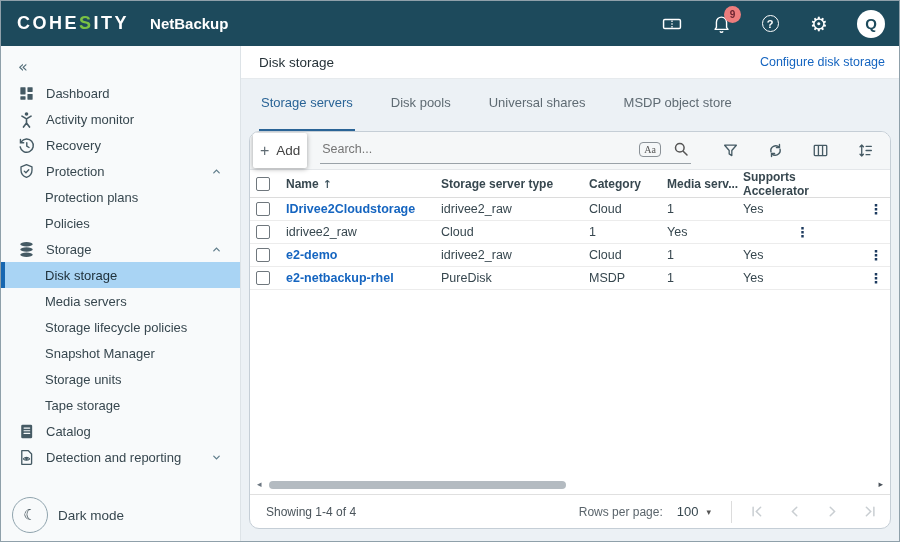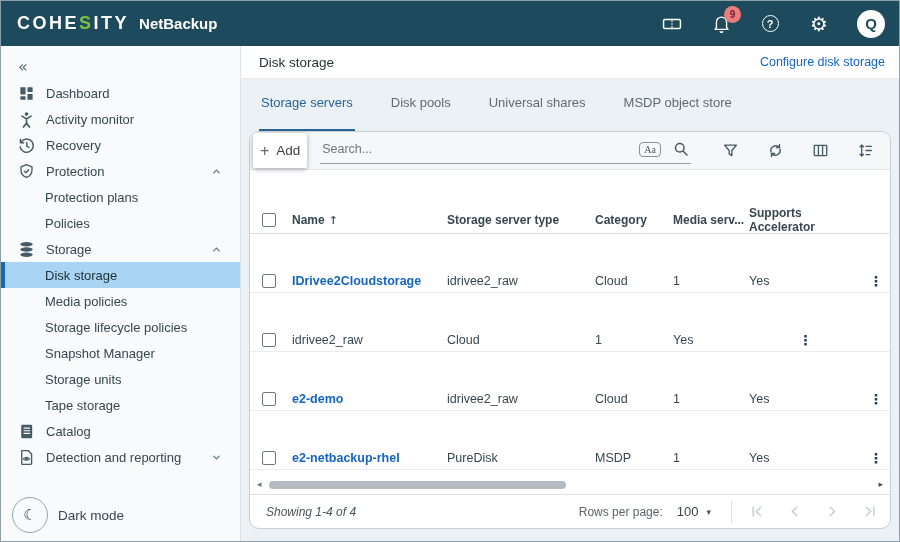--- a/index.html
+++ b/index.html
@@ -7,21 +7,21 @@
   .app {
     width:900px; height:542px; position:relative; overflow:hidden;
     font-family:"Liberation Sans", sans-serif;
     border:1px solid #8fa0aa; background:#ecf1f5;
     display:flex; flex-direction:column;
   }
   .glyph { font-family:"DejaVu Sans", sans-serif; }
 
   
   .topbar { height:45px; flex:0 0 45px; background:#1d4a5c; display:flex; align-items:center; padding:0 14px 0 16px; }
-  .brand { display:flex; align-items:baseline; gap:10px; }
+  .brand { display:flex; align-items:baseline; gap:21px; }
   .brand-cohesity { color:#fff; font-size:18px; font-weight:700; letter-spacing:2.5px; }
   .brand-cohesity .s-green { color:#7ac143; }
   .brand-product { color:#fff; font-size:15px; font-weight:700; }
   .top-icons { margin-left:auto; display:flex; align-items:center; gap:27px; }
   .top-icon { width:22px; height:22px; display:flex; align-items:center; justify-content:center; color:#fff; cursor:pointer; position:relative; }
   .badge { position:absolute; top:-7px; right:-9px; width:17px; height:17px; border-radius:50%; background:#ed7d7d; color:#6b2430; font-size:10px; font-weight:700; display:flex; align-items:center; justify-content:center; }
   .help-circle { width:17px; height:17px; border:1.5px solid #fff; border-radius:50%; font-size:11px; font-weight:700; color:#fff; display:flex; align-items:center; justify-content:center; }
   .gear-glyph { font-size:20px; line-height:1; }
   .avatar { width:28px; height:28px; border-radius:50%; background:#fff; color:#1d4a5c; font-size:15px; font-weight:700; display:flex; align-items:center; justify-content:center; cursor:pointer; }
 
@@ -59,41 +59,41 @@
   .add-plus { font-size:16px; color:#5f6b73; line-height:1; }
   .search-wrap { display:flex; align-items:center; margin-left:13px; width:422px; border-bottom:1px solid #9aa2a8; height:27px; padding-bottom:2px; }
   .search-input { flex:1; border:none; outline:none; background:transparent; font-size:12.5px; color:#424242; font-family:"Liberation Sans", sans-serif; }
   .search-input::placeholder { color:#757575; }
   .aa-box { border:1px solid #8a9197; border-radius:4px; font-size:10px; color:#555; padding:1px 4px; cursor:pointer;font-family:Liberation Serif, serif; }
   .search-mag { margin-left:12px; margin-right:2px; color:#555; display:flex; cursor:pointer; }
   .tool-icons { display:flex; gap:27px; margin-left:30px; }
   .tool-icon { width:18px; height:18px; color:#455a64; display:flex; align-items:center; justify-content:center; cursor:pointer; }
 
   
-  .grid-row { display:grid; grid-template-columns:30px 155px 148px 78px 76px 1fr 28px; align-items:center; padding-left:12px;margin-top:36px; }
+  .grid-row { display:grid; grid-template-columns:30px 155px 148px 78px 76px 1fr 28px; align-items:center; padding-left:6px; }
   .thead { height:28px; flex:0 0 28px; border-bottom:1px solid #dcdcdc; font-size:12px; font-weight:700; color:#37474f; }
   .th { display:flex; align-items:center; gap:4px; }
   .sort-arrow { font-size:11px; color:#455a64; }
   .trow { height:23px; flex:0 0 23px; border-bottom:1px solid #ececec; font-size:12.5px; color:#37474f; }
   .cbox { width:14px; height:14px; border:1.5px solid #6f777d; border-radius:2px; background:#fff; cursor:pointer; }
   .name-link { color:#1565c0; font-weight:700; text-decoration:none; cursor:pointer; }
   .kebab { font-size:14px; font-weight:700; color:#1c3a5e; text-align:center; cursor:pointer; line-height:1; }
   .tbody-space { flex:1; }
 
   
   .hscroll { height:19px; flex:0 0 19px; display:flex; align-items:center; padding:0 7px; gap:5px; }
   .hs-arrow { font-size:9px; line-height:1; cursor:pointer; }
   .hs-left { color:#6b7680; }
   .hs-right { color:#4a525a; }
   .hs-track { flex:1; height:10px; position:relative; }
   .hs-thumb { position:absolute; left:2px; top:1px; width:49%; height:8px; background:#b4bbc1; border-radius:4px; cursor:grab; }
 
   
   .card-footer { height:34px; flex:0 0 34px; border-top:1px solid #e0e0e0; display:flex; align-items:center; padding:0 12px 0 16px; }
-  .showing { font-size:12px; color:#4a545b;font-style:italic; }
+  .showing { font-size:12px; color:#4a545b; }
   .foot-right { margin-left:auto; display:flex; align-items:center; }
   .rpp-label { font-size:12px; color:#5a646b; }
   .rpp-value { font-size:13px; color:#37474f; margin-left:14px; cursor:pointer; display:flex; align-items:center; gap:8px; }
   .rpp-caret { font-size:9px; color:#555; }
   .foot-divider { width:1px; height:22px; background:#dcdcdc; margin:0 16px 0 20px; }
   .pager { display:flex; gap:22px; }
   .pg-btn { width:16px; height:16px; color:#c9ced2; display:flex; align-items:center; justify-content:center; cursor:default; }
 </style>
 </head>
 <body>
@@ -198,21 +198,21 @@
                 <polyline points="3,7.5 6,4.5 9,7.5"></polyline>
               </svg>
             </span>
           </div>
           <div class="nav-item sub selected">
 
     <span class="lbl">Disk storage</span>
   </div>
           <div class="nav-item sub">
 
-    <span class="lbl">Media policies</span>
+    <span class="lbl">Media servers</span>
   </div>
           <div class="nav-item sub">
 
     <span class="lbl">Storage lifecycle policies</span>
   </div>
           <div class="nav-item sub">
 
     <span class="lbl">Snapshot Manager</span>
   </div>
           <div class="nav-item sub">

